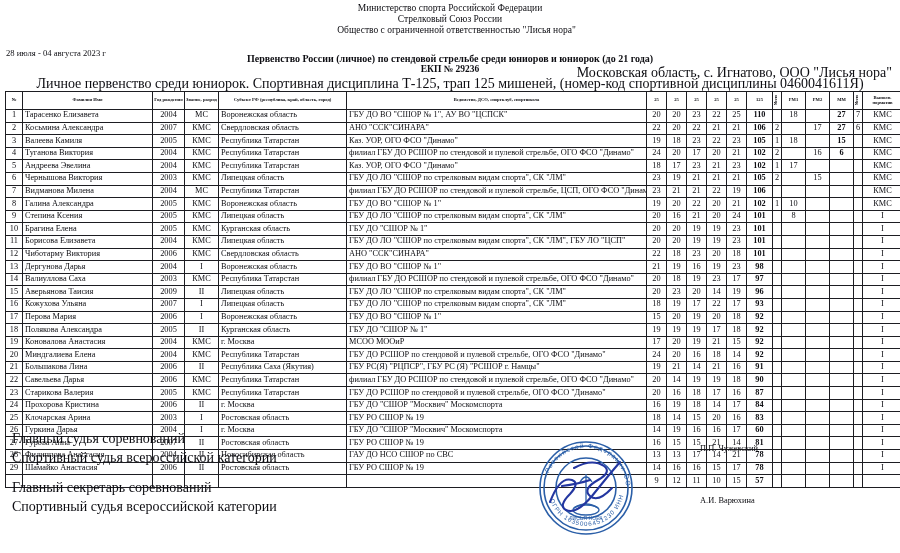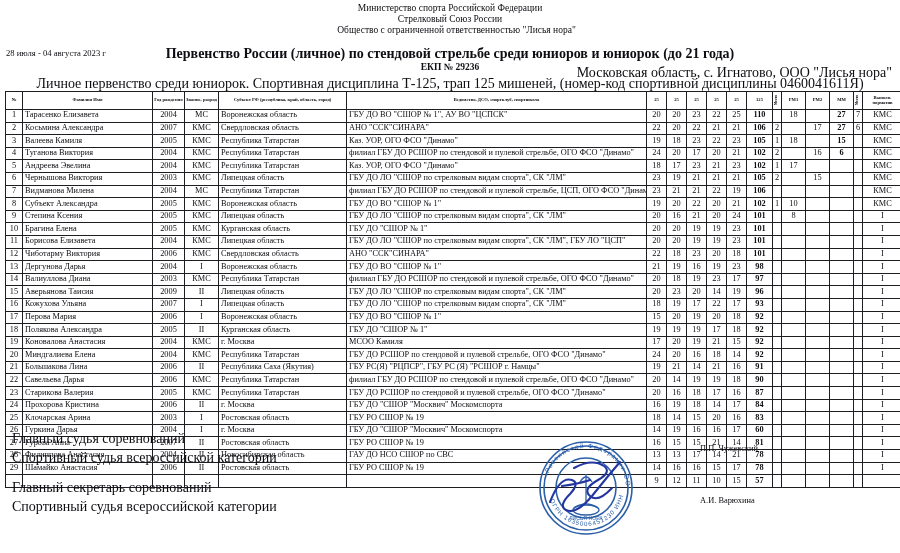--- a/index.html
+++ b/index.html
@@ -13,21 +13,21 @@
     overflow:hidden;
     -webkit-font-smoothing:antialiased;
   }
   .page{position:relative;width:900px;height:553px;}
 
   
   .hdr{text-align:center;padding-top:3px;line-height:1.18;}
   .hdr .l1{font-size:9.5px;}
   .hdr .l2{font-size:9.5px;}
   .hdr .l3{font-size:9.5px;padding-left:13px;}
-  .hdr .l4{font-size:14px;font-weight:bold;margin-top:9px;}
+  .hdr .l4{font-size:10px;font-weight:bold;margin-top:16px;}
   .hdr .l5{font-size:9.5px;font-weight:bold;}
 
   .daterow{position:absolute;left:6px;top:48px;font-size:8.6px;}
   .placerow{position:absolute;right:8px;top:65px;font-size:14px;}
 
   .discline{position:absolute;left:0;right:0;top:76px;text-align:center;font-size:14px;}
 
   
   table.grid{
     position:absolute;left:5px;top:91px;
@@ -294,21 +294,21 @@
           <td class="b">106</td>
           <td class="c small"></td>
           <td class="c small"></td>
           <td class="c small"></td>
           <td class="b"></td>
           <td class="c small"></td>
           <td class="c small">КМС</td>
         </tr>
         <tr>
           <td class="c">8</td>
-          <td class="l nm">Субъект Александра</td>
+          <td class="l nm">Галина Александра</td>
           <td class="c small">2005</td>
           <td class="c small">КМС</td>
           <td class="l small">Воронежская область</td>
           <td class="l org">ГБУ ДО ВО "СШОР № 1"</td>
           <td class="c small">19</td>
           <td class="c small">20</td>
           <td class="c small">22</td>
           <td class="c small">20</td>
           <td class="c small">21</td>
           <td class="b">102</td>
@@ -414,21 +414,21 @@
           <td class="b">98</td>
           <td class="c small"></td>
           <td class="c small"></td>
           <td class="c small"></td>
           <td class="b"></td>
           <td class="c small"></td>
           <td class="c small">I</td>
         </tr>
         <tr>
           <td class="c">14</td>
-          <td class="l nm">Валиуллова Диана</td>
+          <td class="l nm">Валиуллова Саха</td>
           <td class="c small">2003</td>
           <td class="c small">КМС</td>
           <td class="l small">Республика Татарстан</td>
           <td class="l org">филиал ГБУ ДО РСШОР по стендовой и пулевой стрельбе, ОГО ФСО "Динамо"</td>
           <td class="c small">20</td>
           <td class="c small">18</td>
           <td class="c small">19</td>
           <td class="c small">23</td>
           <td class="c small">17</td>
           <td class="b">97</td>
@@ -518,21 +518,21 @@
           <td class="b"></td>
           <td class="c small"></td>
           <td class="c small">I</td>
         </tr>
         <tr>
           <td class="c">19</td>
           <td class="l nm">Коновалова Анастасия</td>
           <td class="c small">2004</td>
           <td class="c small">КМС</td>
           <td class="l small">г. Москва</td>
-          <td class="l org">МСОО Камиля</td>
+          <td class="l org">МСОО МООиР</td>
           <td class="c small">17</td>
           <td class="c small">20</td>
           <td class="c small">19</td>
           <td class="c small">21</td>
           <td class="c small">15</td>
           <td class="b">92</td>
           <td class="c small"></td>
           <td class="c small"></td>
           <td class="c small"></td>
           <td class="b"></td>

